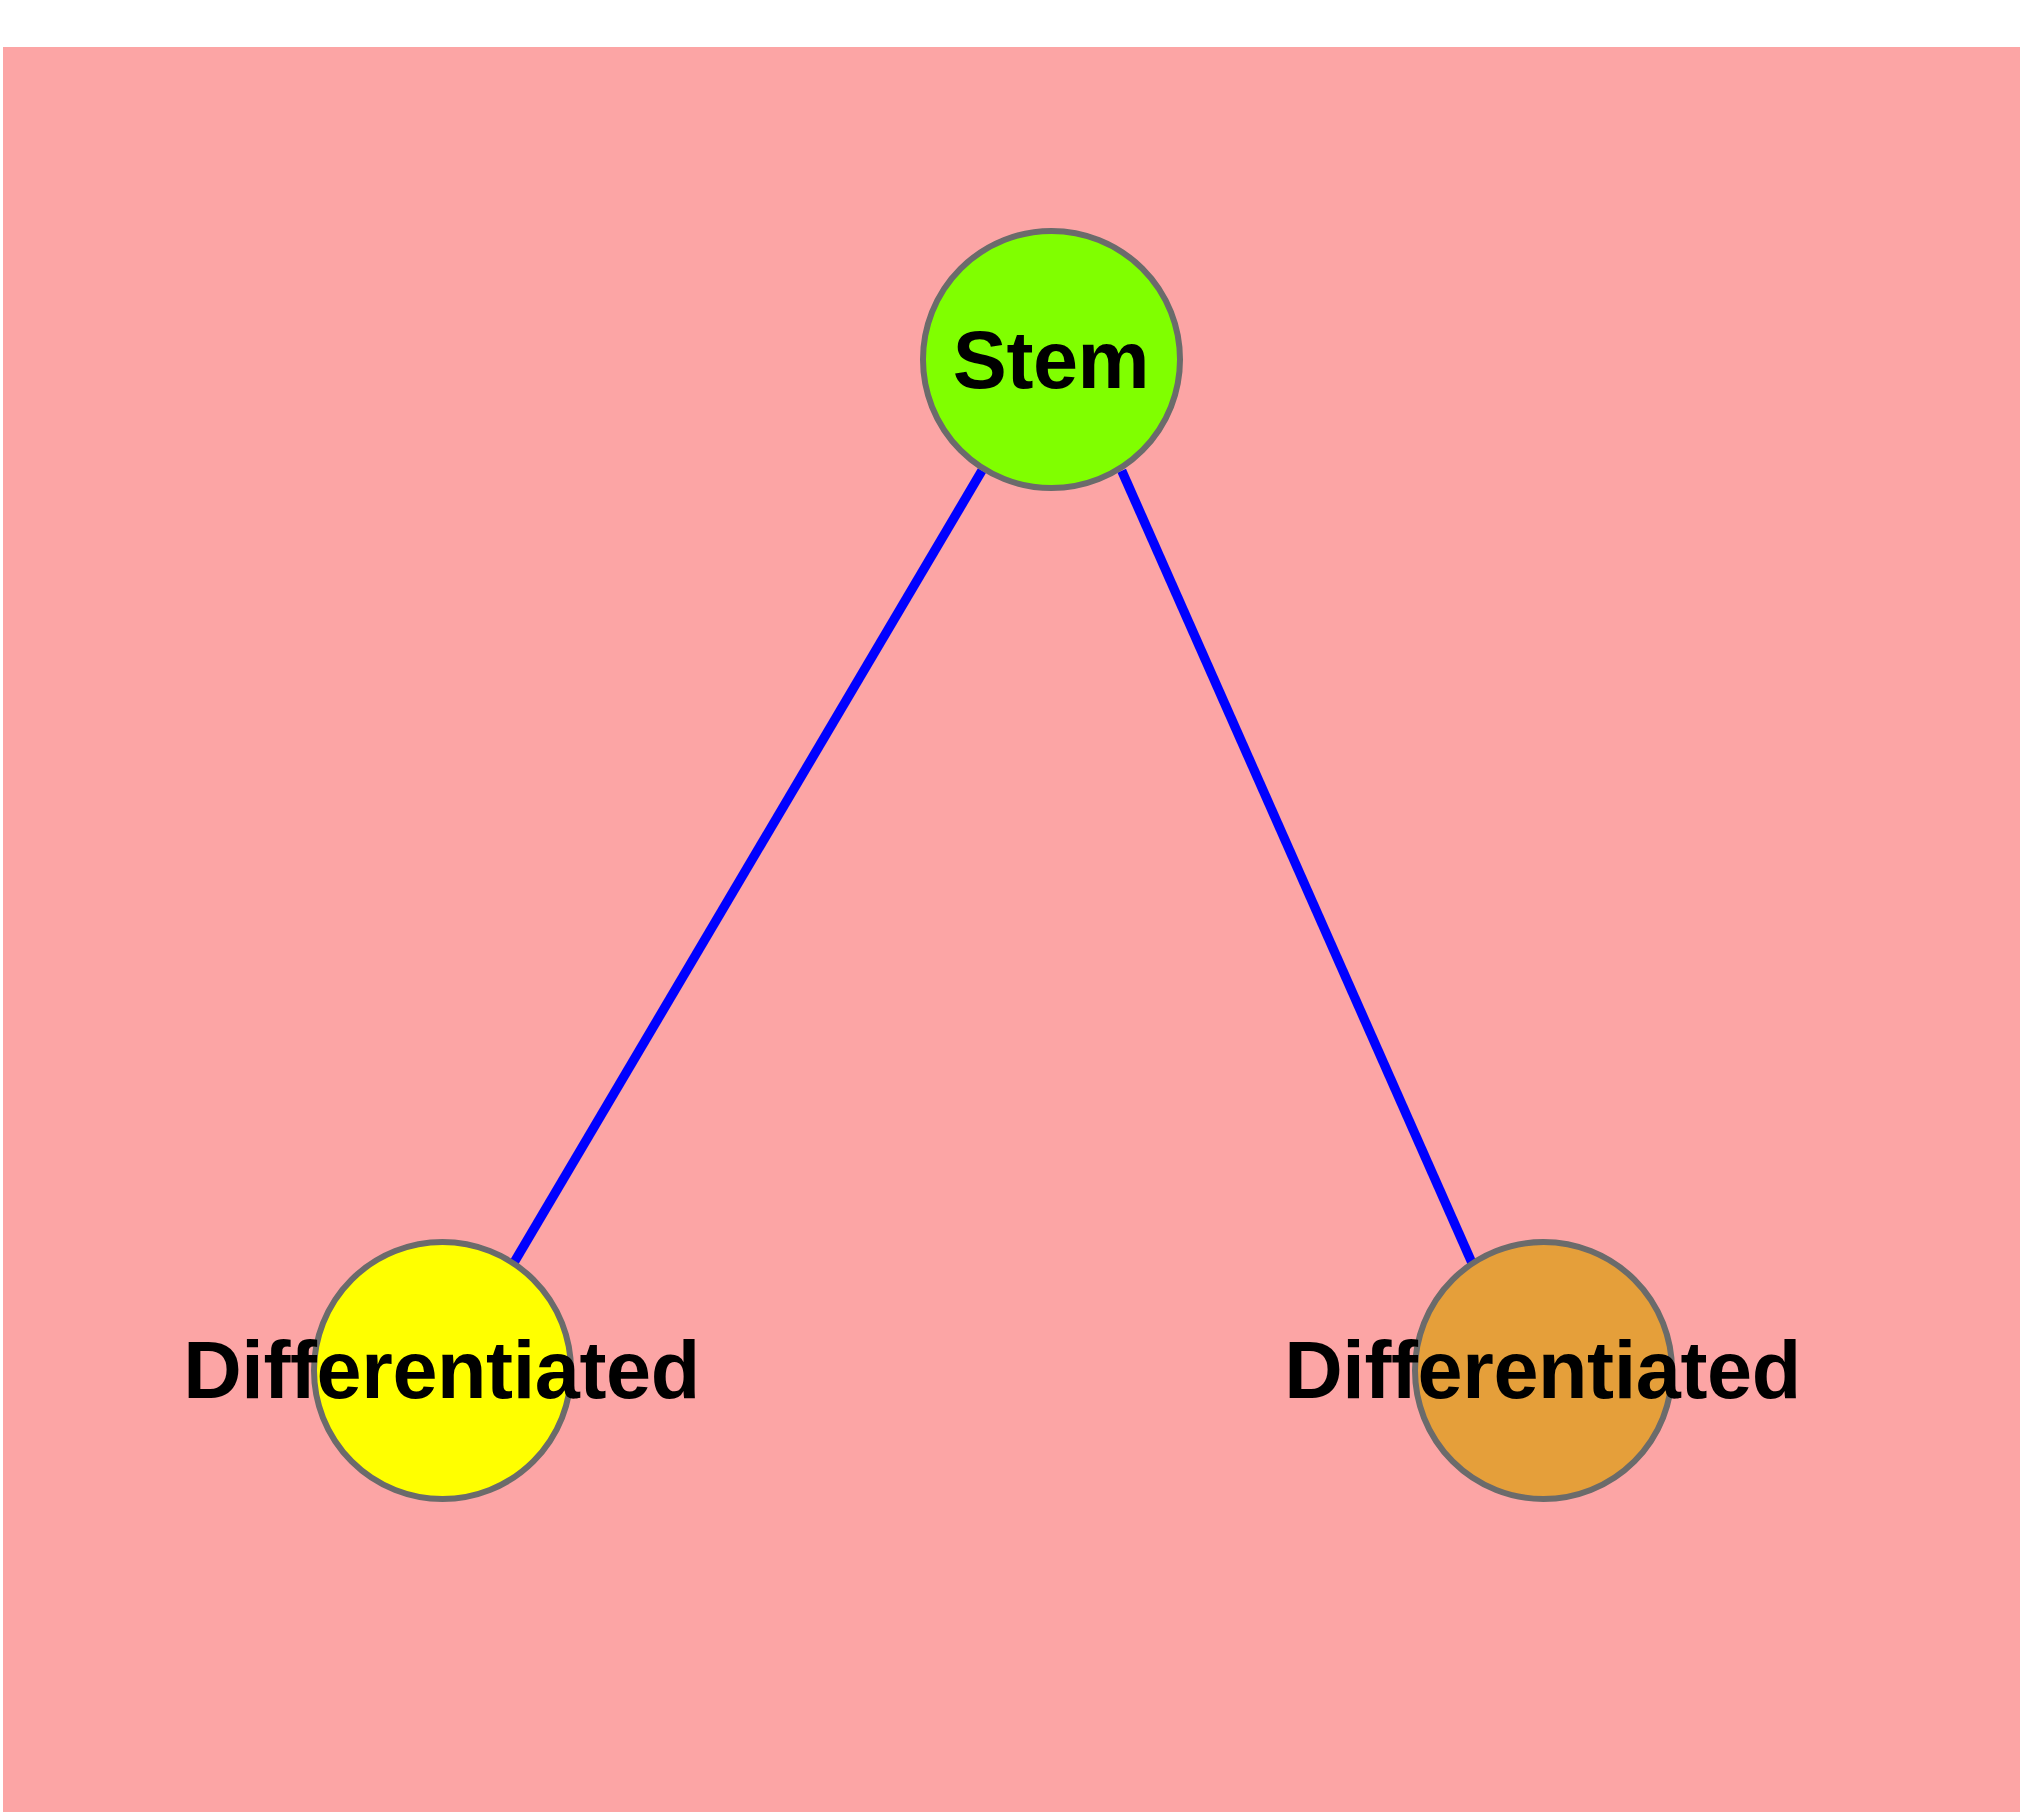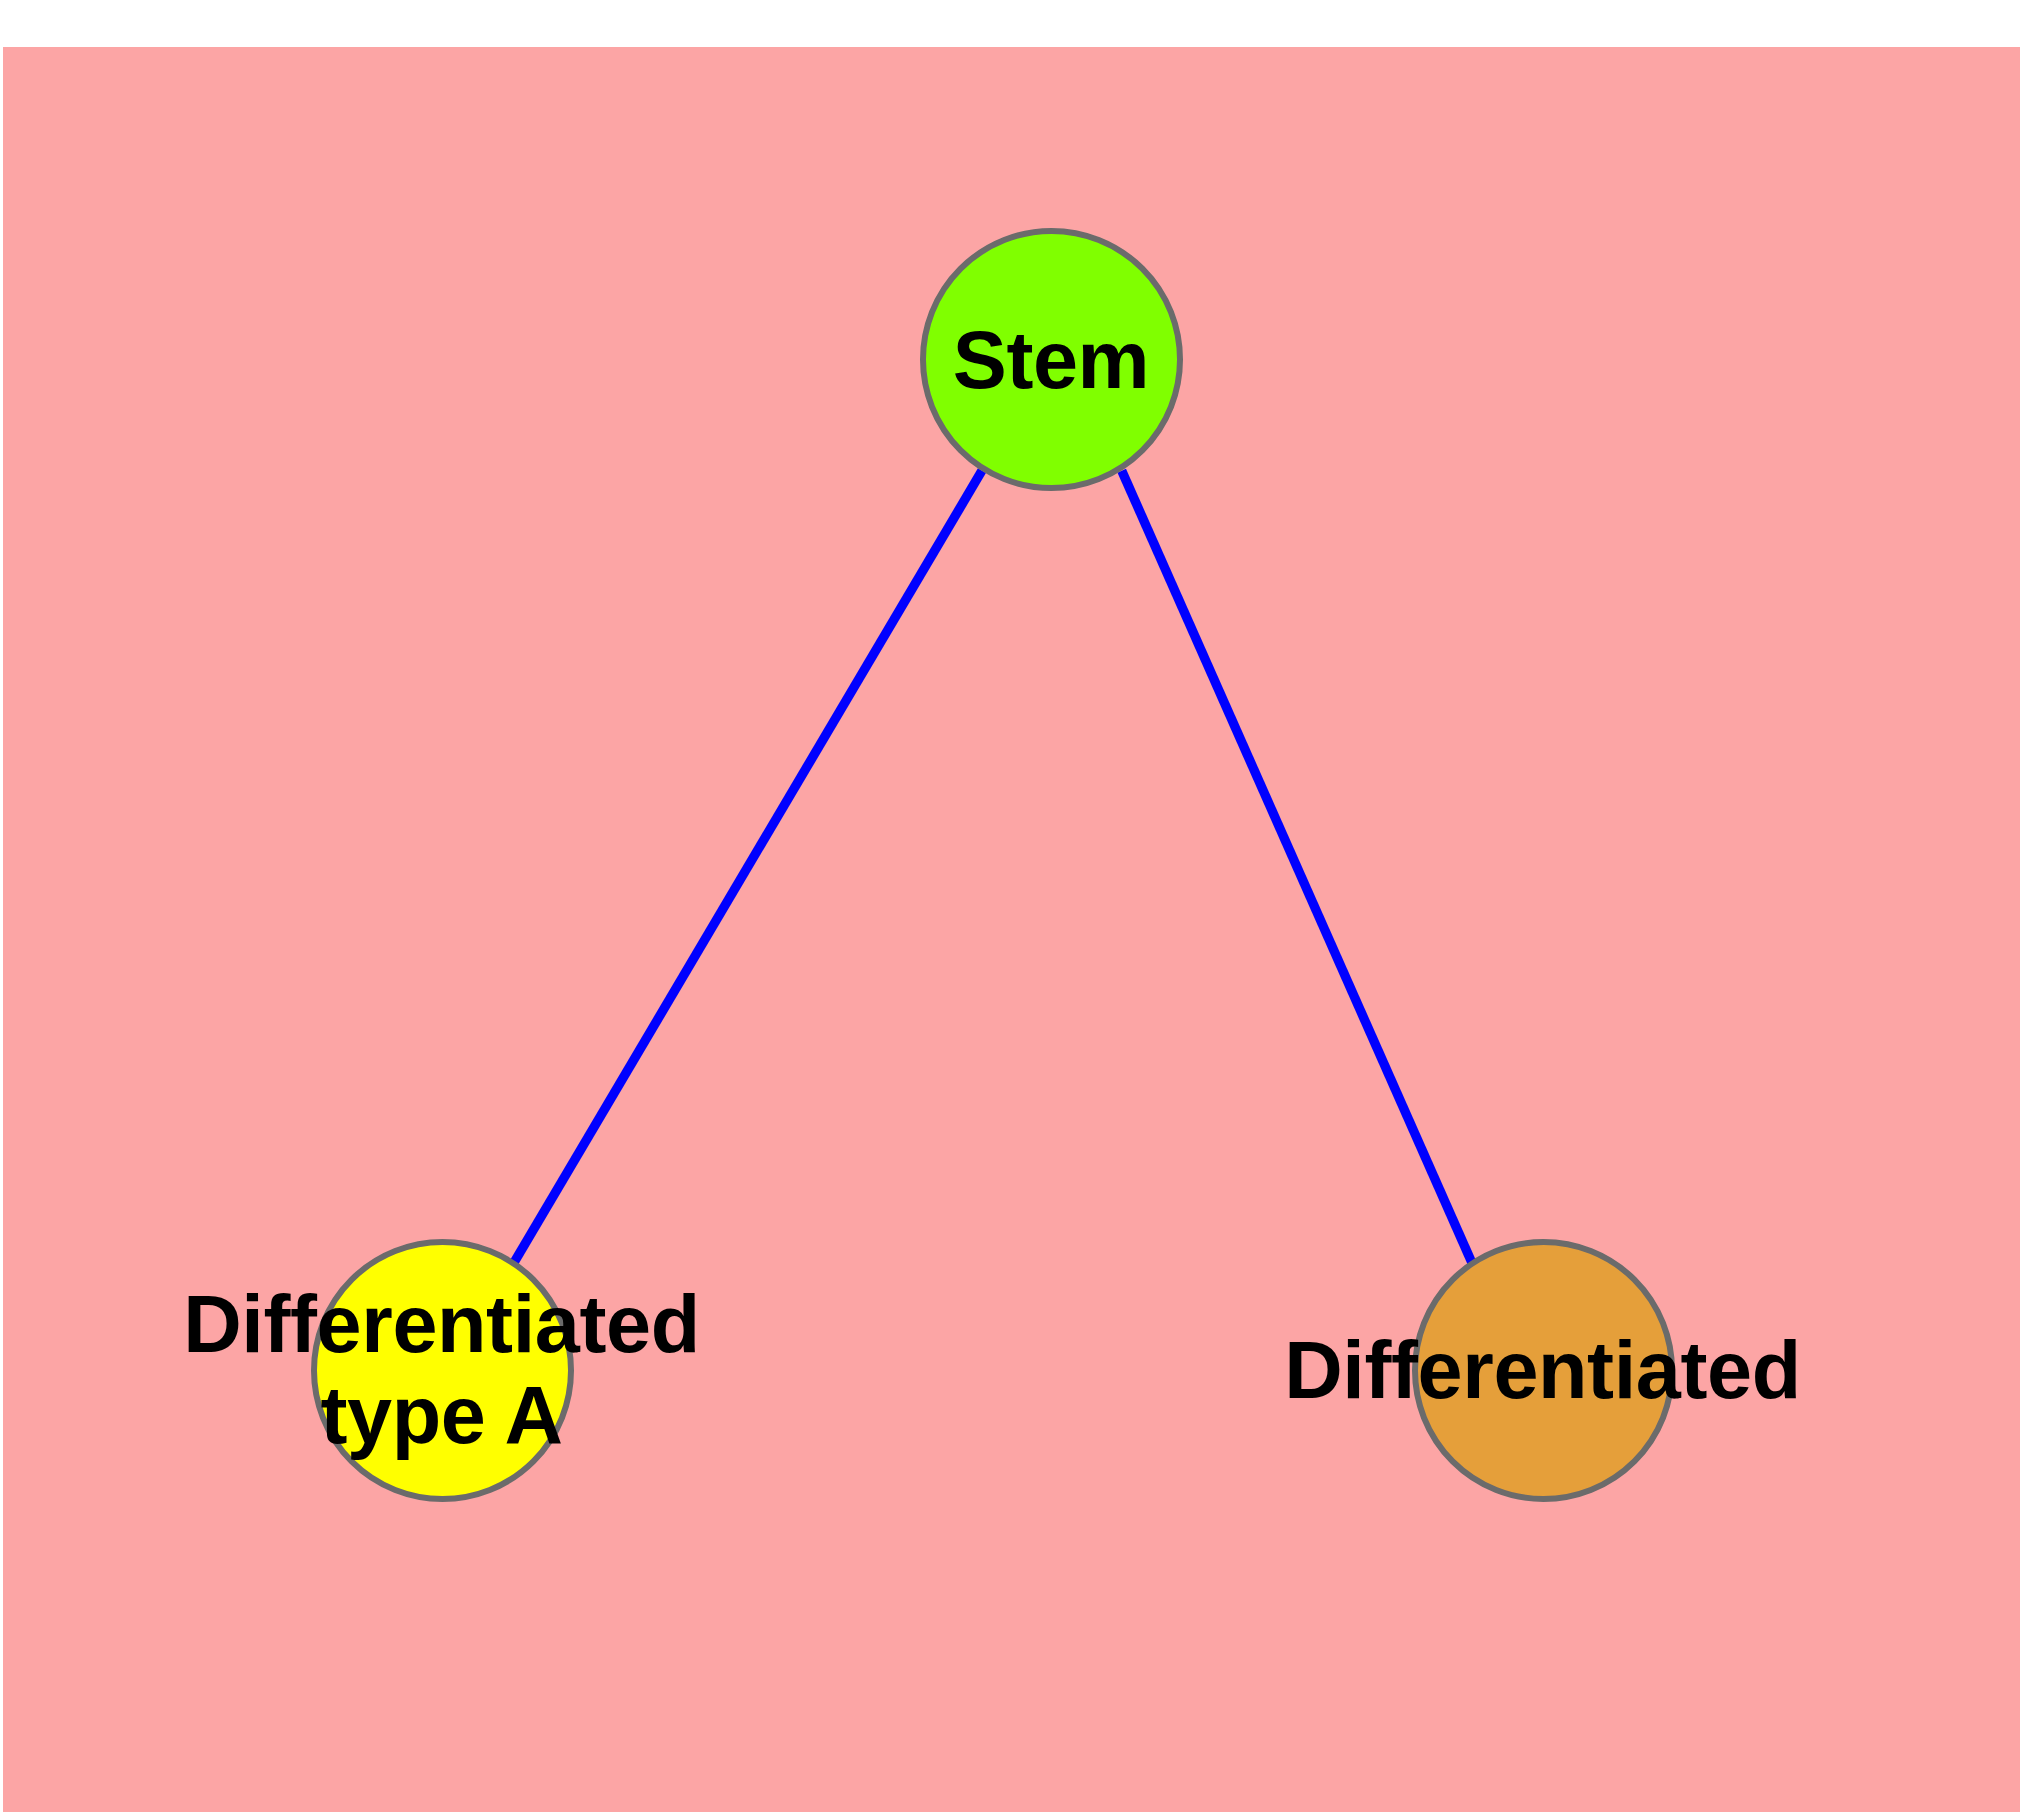--- a/index.html
+++ b/index.html
@@ -65,19 +65,19 @@
   <svg id="edge-layer" viewBox="0 0 2381 2131" width="2018" height="1806">
     <line id="edge-stem-diff-a" x1="1155" y1="500" x2="603" y2="1434" stroke="#0000ff" stroke-width="11" stroke-linecap="butt"></line>
     <line id="edge-stem-diff-b" x1="1320" y1="500" x2="1733" y2="1434" stroke="#0000ff" stroke-width="11" stroke-linecap="butt"></line>
   </svg>
 
   <div class="node" id="node-stem" style="left: 917px; top: 181px; width: 263px; height: 263px; background: rgb(128, 255, 0); border-color: rgb(107, 107, 107);">
     <span class="node-label">Stem</span>
   </div>
 
   <div class="node" id="node-diff-a" style="left: 308px; top: 1192px; width: 263px; height: 263px; background: rgb(255, 255, 0); border-color: rgb(107, 107, 107);"></div>
-  <span class="node-label" id="label-diff-a" style="left: 439px; top: 1323px;"><span>Differentiated</span><br><span>type A</span></span>
+  <span class="node-label" id="label-diff-a" style="left: 439px; top: 1323px;"><span>Differentiated</span><br></span>
 
   <div class="node" id="node-diff-b" style="left: 1409px; top: 1192px; width: 263px; height: 263px; background: rgb(229, 159, 58); border-color: rgb(107, 107, 107);"></div>
   <span class="node-label" id="label-diff-b" style="left: 1540px; top: 1323px;"><span>Differentiated</span><br></span>
 
 </div>
 
 
 </body></html>

